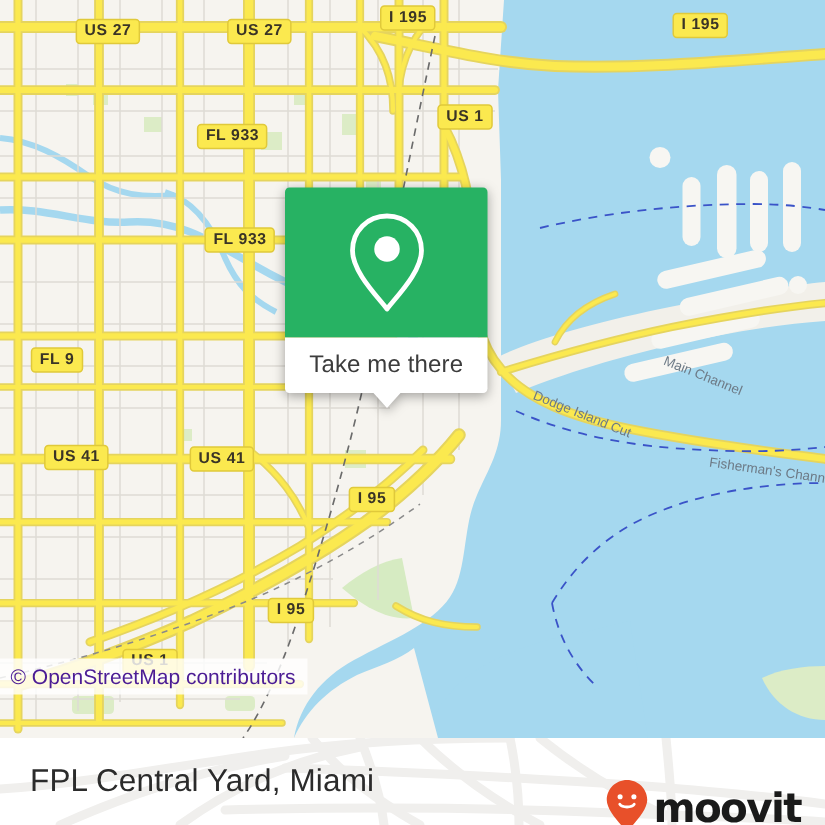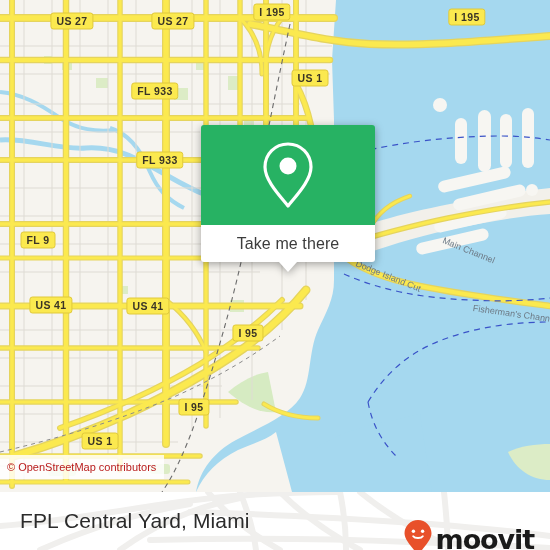--- a/index.html
+++ b/index.html
@@ -42,35 +42,35 @@
     position:absolute;
     color:#6d7a86;
     font-size:9px;
     white-space:nowrap;
     transform-origin:left center;
     font-family:"Liberation Sans", sans-serif;
   }
 
   
   #attrib {
-    position:absolute; left:0; top:455px;
+    position:absolute; left:0; top:439px;
     background:rgba(255,255,255,.82);
-    color:#b91c1c;
-    font-size:11px;
+    color:#4c1d95;
+    font-size:14px;
     line-height:24px;
     height:24px;
     padding:0 8px 0 7px;
     white-space:nowrap;
     font-family:"Liberation Sans", sans-serif;
   }
 
   
   #callout {
-    position:absolute; left:201px; top:125px;
-    width:174px;
+    position:absolute; left:190px; top:125px;
+    width:135px;
     filter:drop-shadow(0 2px 4px rgba(0,0,0,.35));
   }
   #callout-top {
     background:#27b263;
     height:100px;
     border-radius:3px 3px 0 0;
     display:flex; align-items:center; justify-content:center;
   }
   #callout-bottom {
     background:#ffffff;

